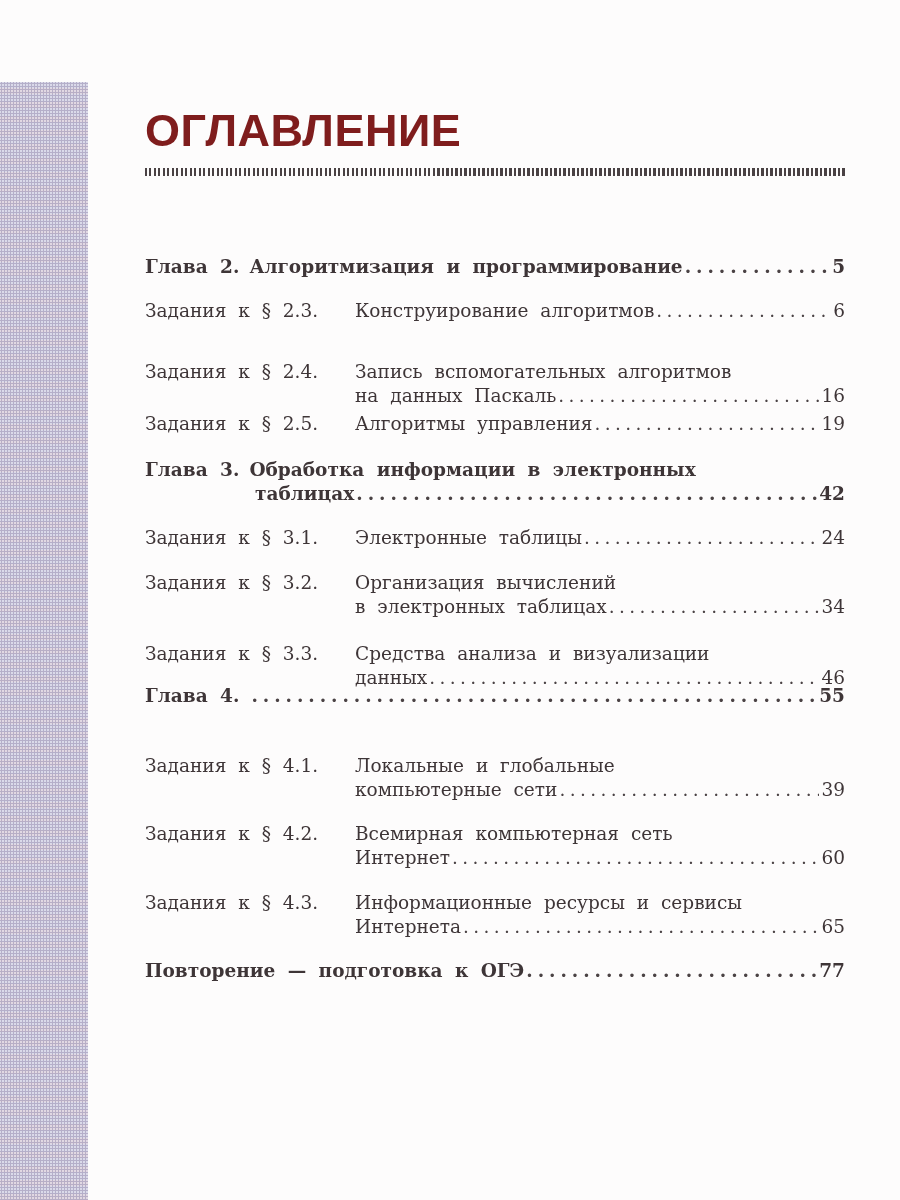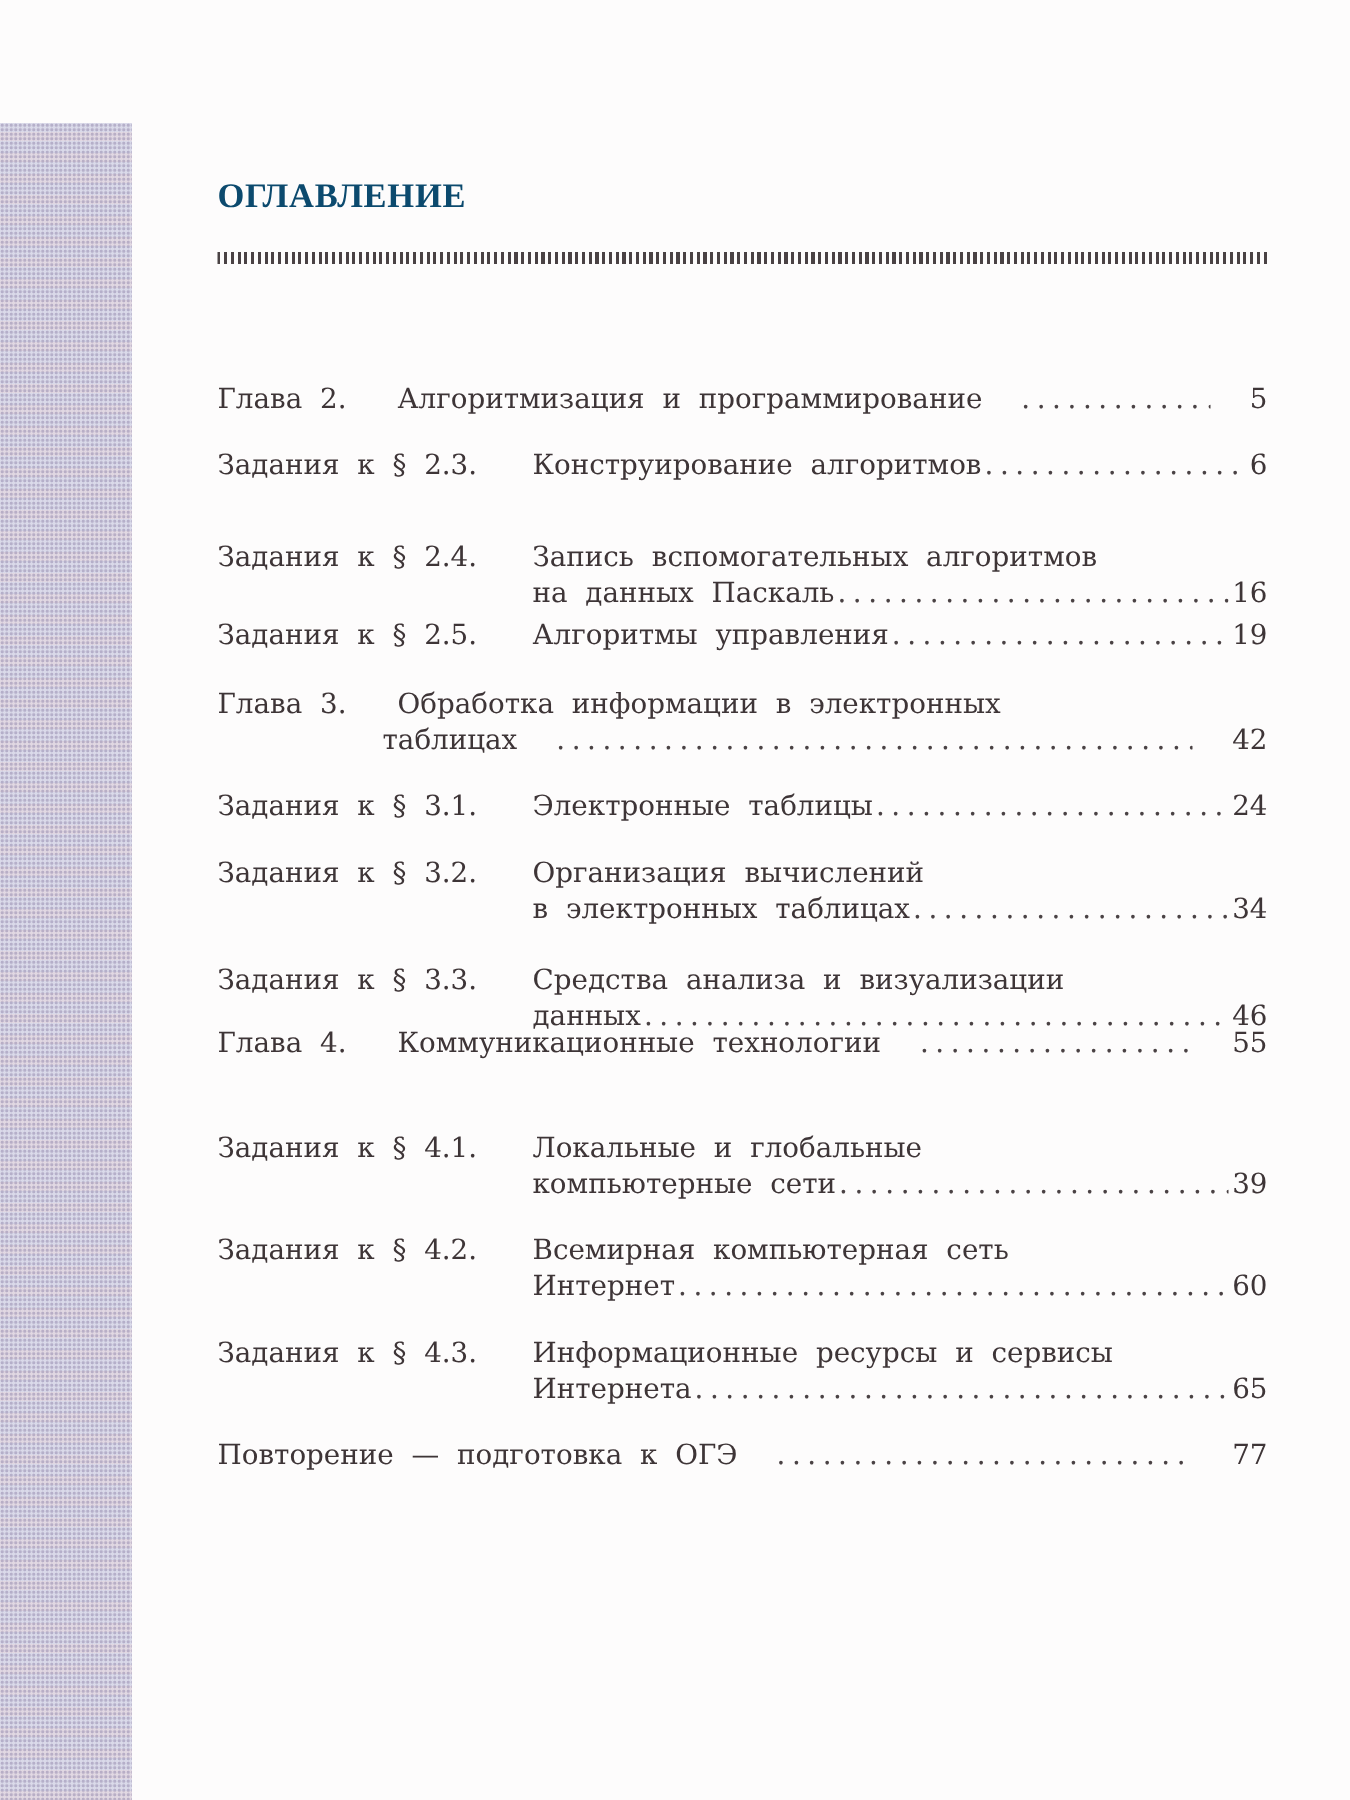--- a/index.html
+++ b/index.html
@@ -23,25 +23,25 @@
       background-color: #dcd9e6;
       background-image:
         radial-gradient(circle at 1.5px 1.5px, rgba(150,140,175,0.55) 1px, transparent 1.3px),
         repeating-linear-gradient(0deg, rgba(235,215,220,0.35) 0px, rgba(235,215,220,0.35) 6px, rgba(215,220,240,0.35) 6px, rgba(215,220,240,0.35) 14px);
       background-size: 3px 3px, 100% 100%;
     }
     .title {
       position: absolute;
       left: 145px;
       top: 110px;
-      font-family: Liberation Serif, serif;
+      font-family: Liberation Sans, sans-serif;
       font-weight: bold;
-      font-size: 23px;
+      font-size: 45px;
       letter-spacing: 0.5px;
-      color: #0c4a6e;
+      color: #7f1d1d;
       margin: 0;
       line-height: 42px;
     }
     .title-rule {
       position: absolute;
       left: 145px;
       top: 168px;
       width: 700px;
       height: 8px;
       background-image: repeating-linear-gradient(90deg, #4a4244 0px, #4a4244 2px, transparent 2px, transparent 4.5px);
@@ -64,22 +64,21 @@
       display: flex;
       align-items: baseline;
       height: 24px;
       line-height: 24px;
       white-space: nowrap;
     }
     .line.second {
       padding-left: 210px;
     }
     .entry.bold .line {
-      font-weight: normal;
-      gap: 24px;
+      font-weight: bold;
     }
     .entry.bold .line.second {
       padding-left: 110px;
     }
     .prefix {
       display: inline-block;
       width: 210px;
       flex: 0 0 auto;
       word-spacing: 6px;
     }
@@ -198,21 +197,20 @@
     <div class="line second">
       <span class="label">данных</span>
       <span class="leader"></span>
       <span class="page">46</span>
     </div>
   </div>
 
   <div class="entry bold" style="top:684px">
     <div class="line">
       <span class="prefix">Глава 4.</span>
-      <span class="label">Коммуникационные технологии</span>
       <span class="leader"></span>
       <span class="page">55</span>
     </div>
   </div>
 
   <div class="entry" style="top:754px">
     <div class="line">
       <span class="prefix">Задания к § 4.1.</span>
       <span class="label">Локальные и глобальные</span>
     </div>

